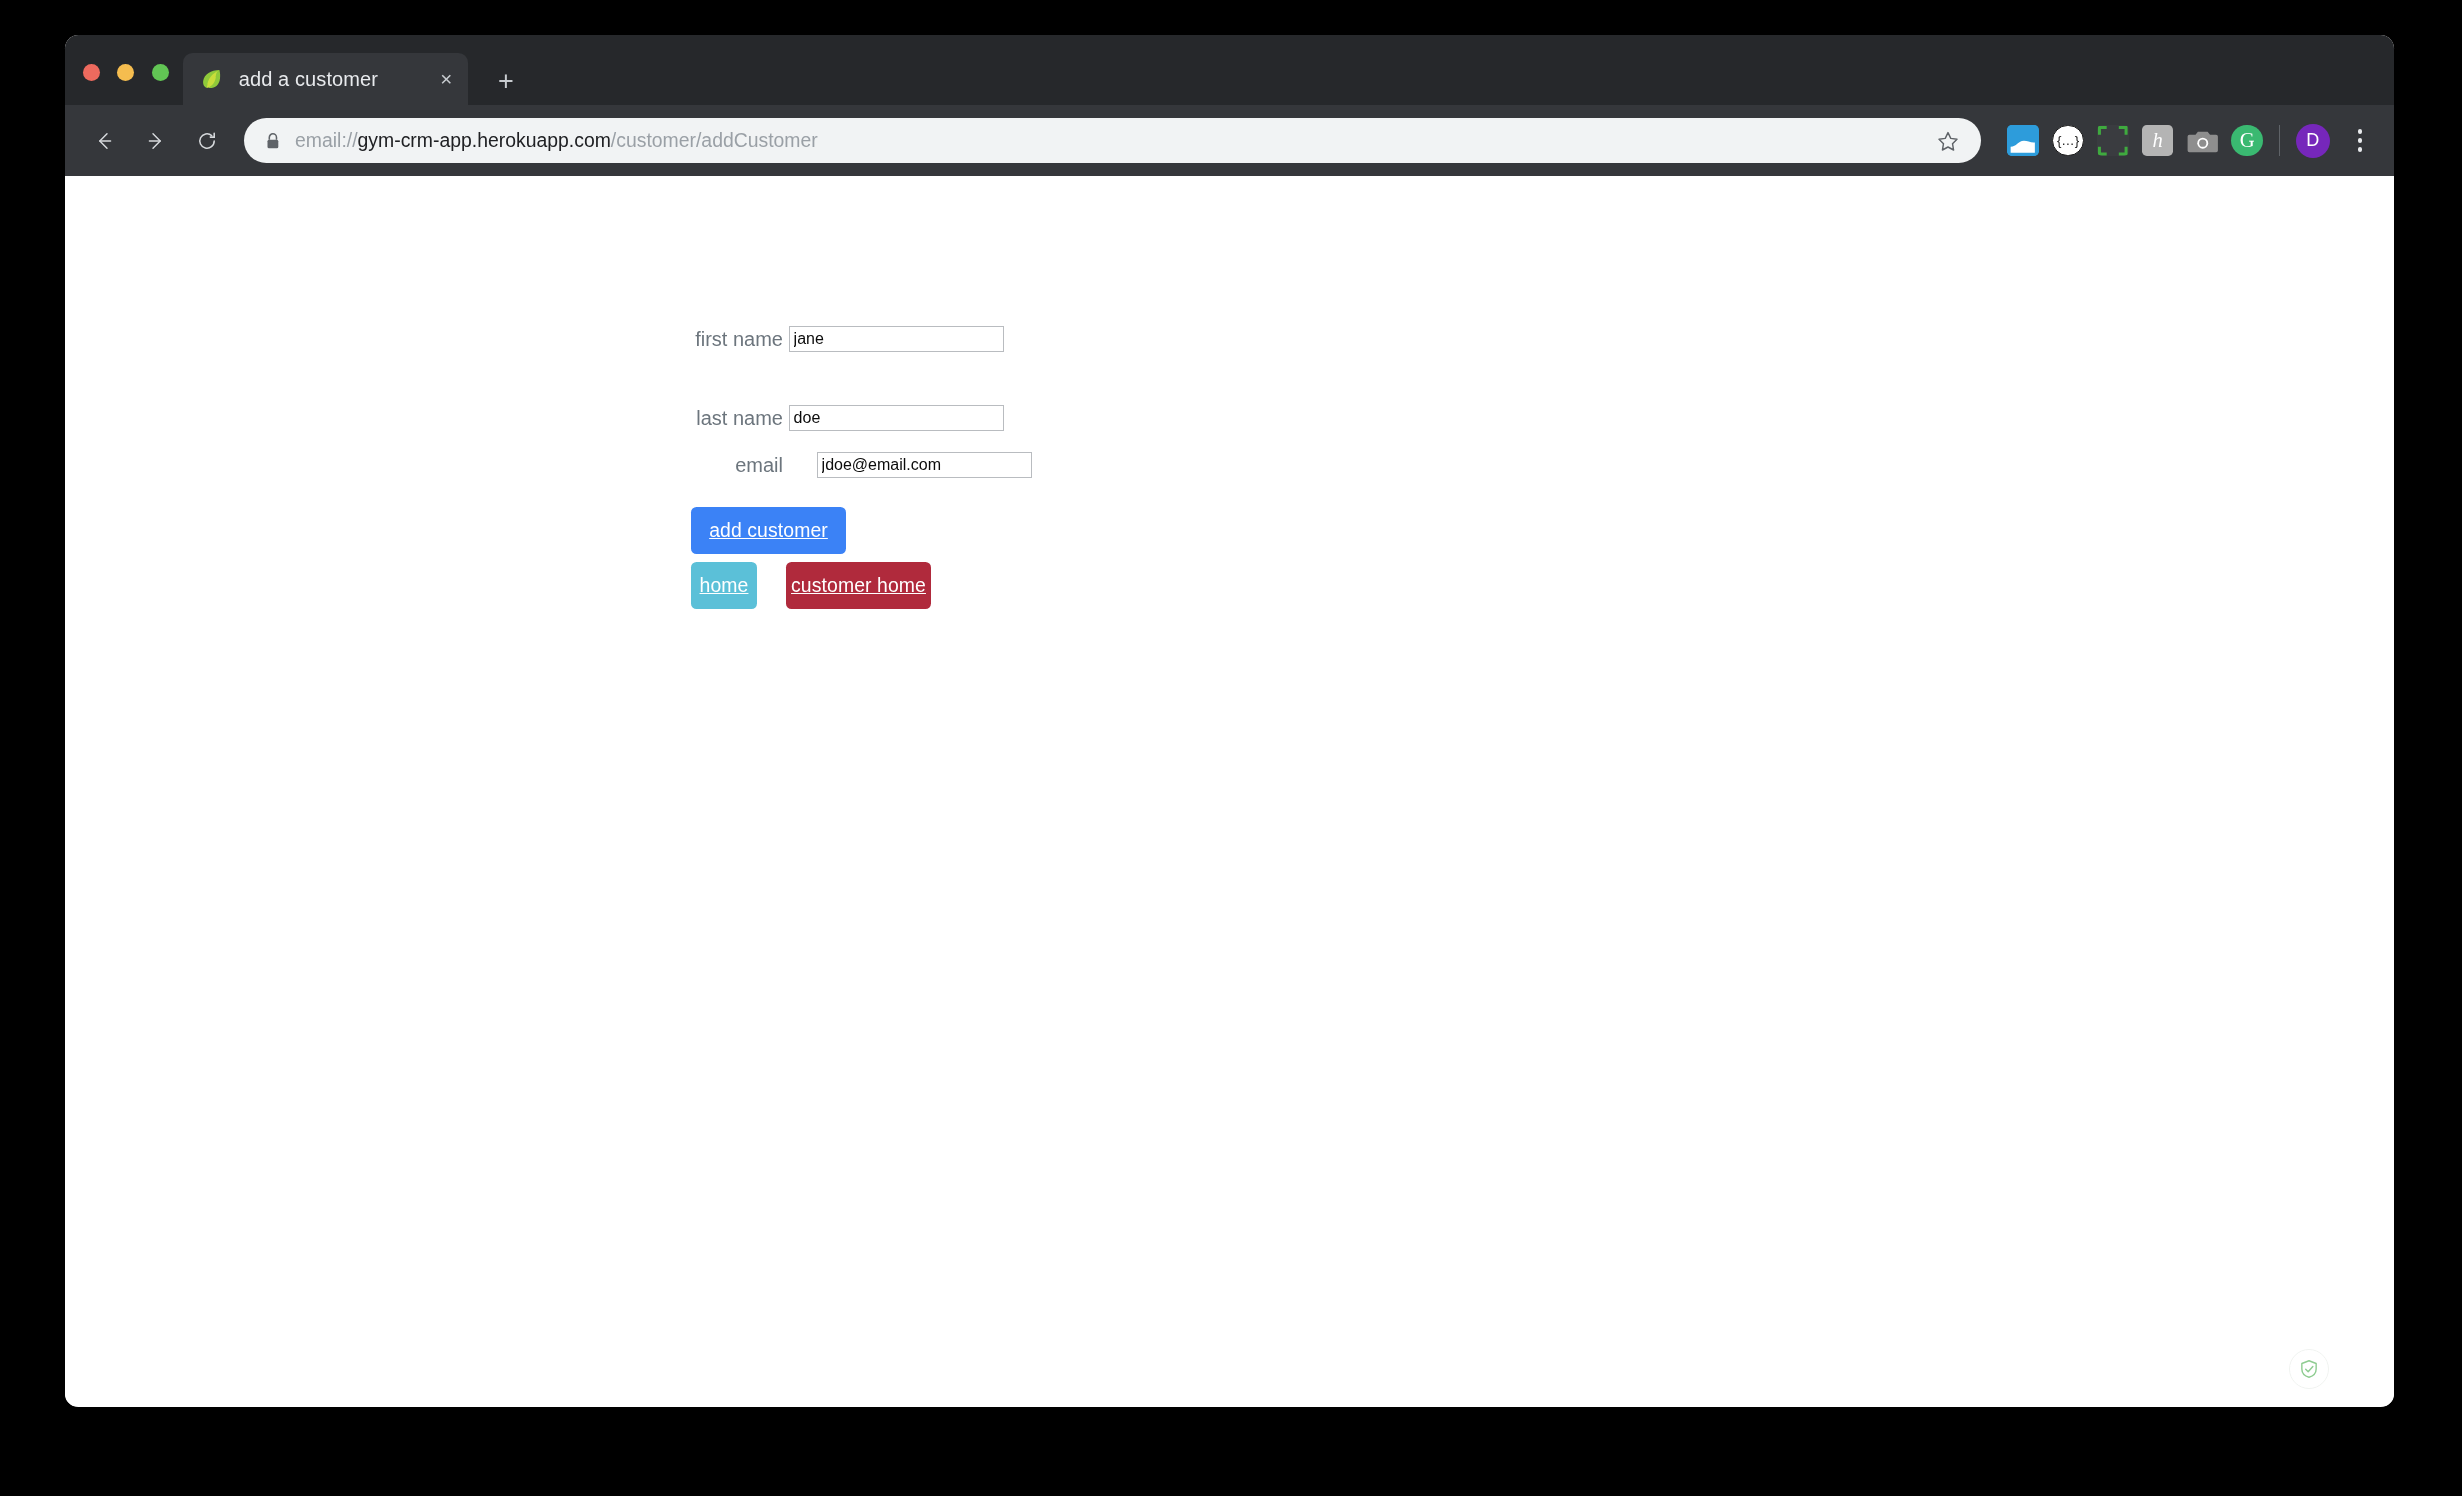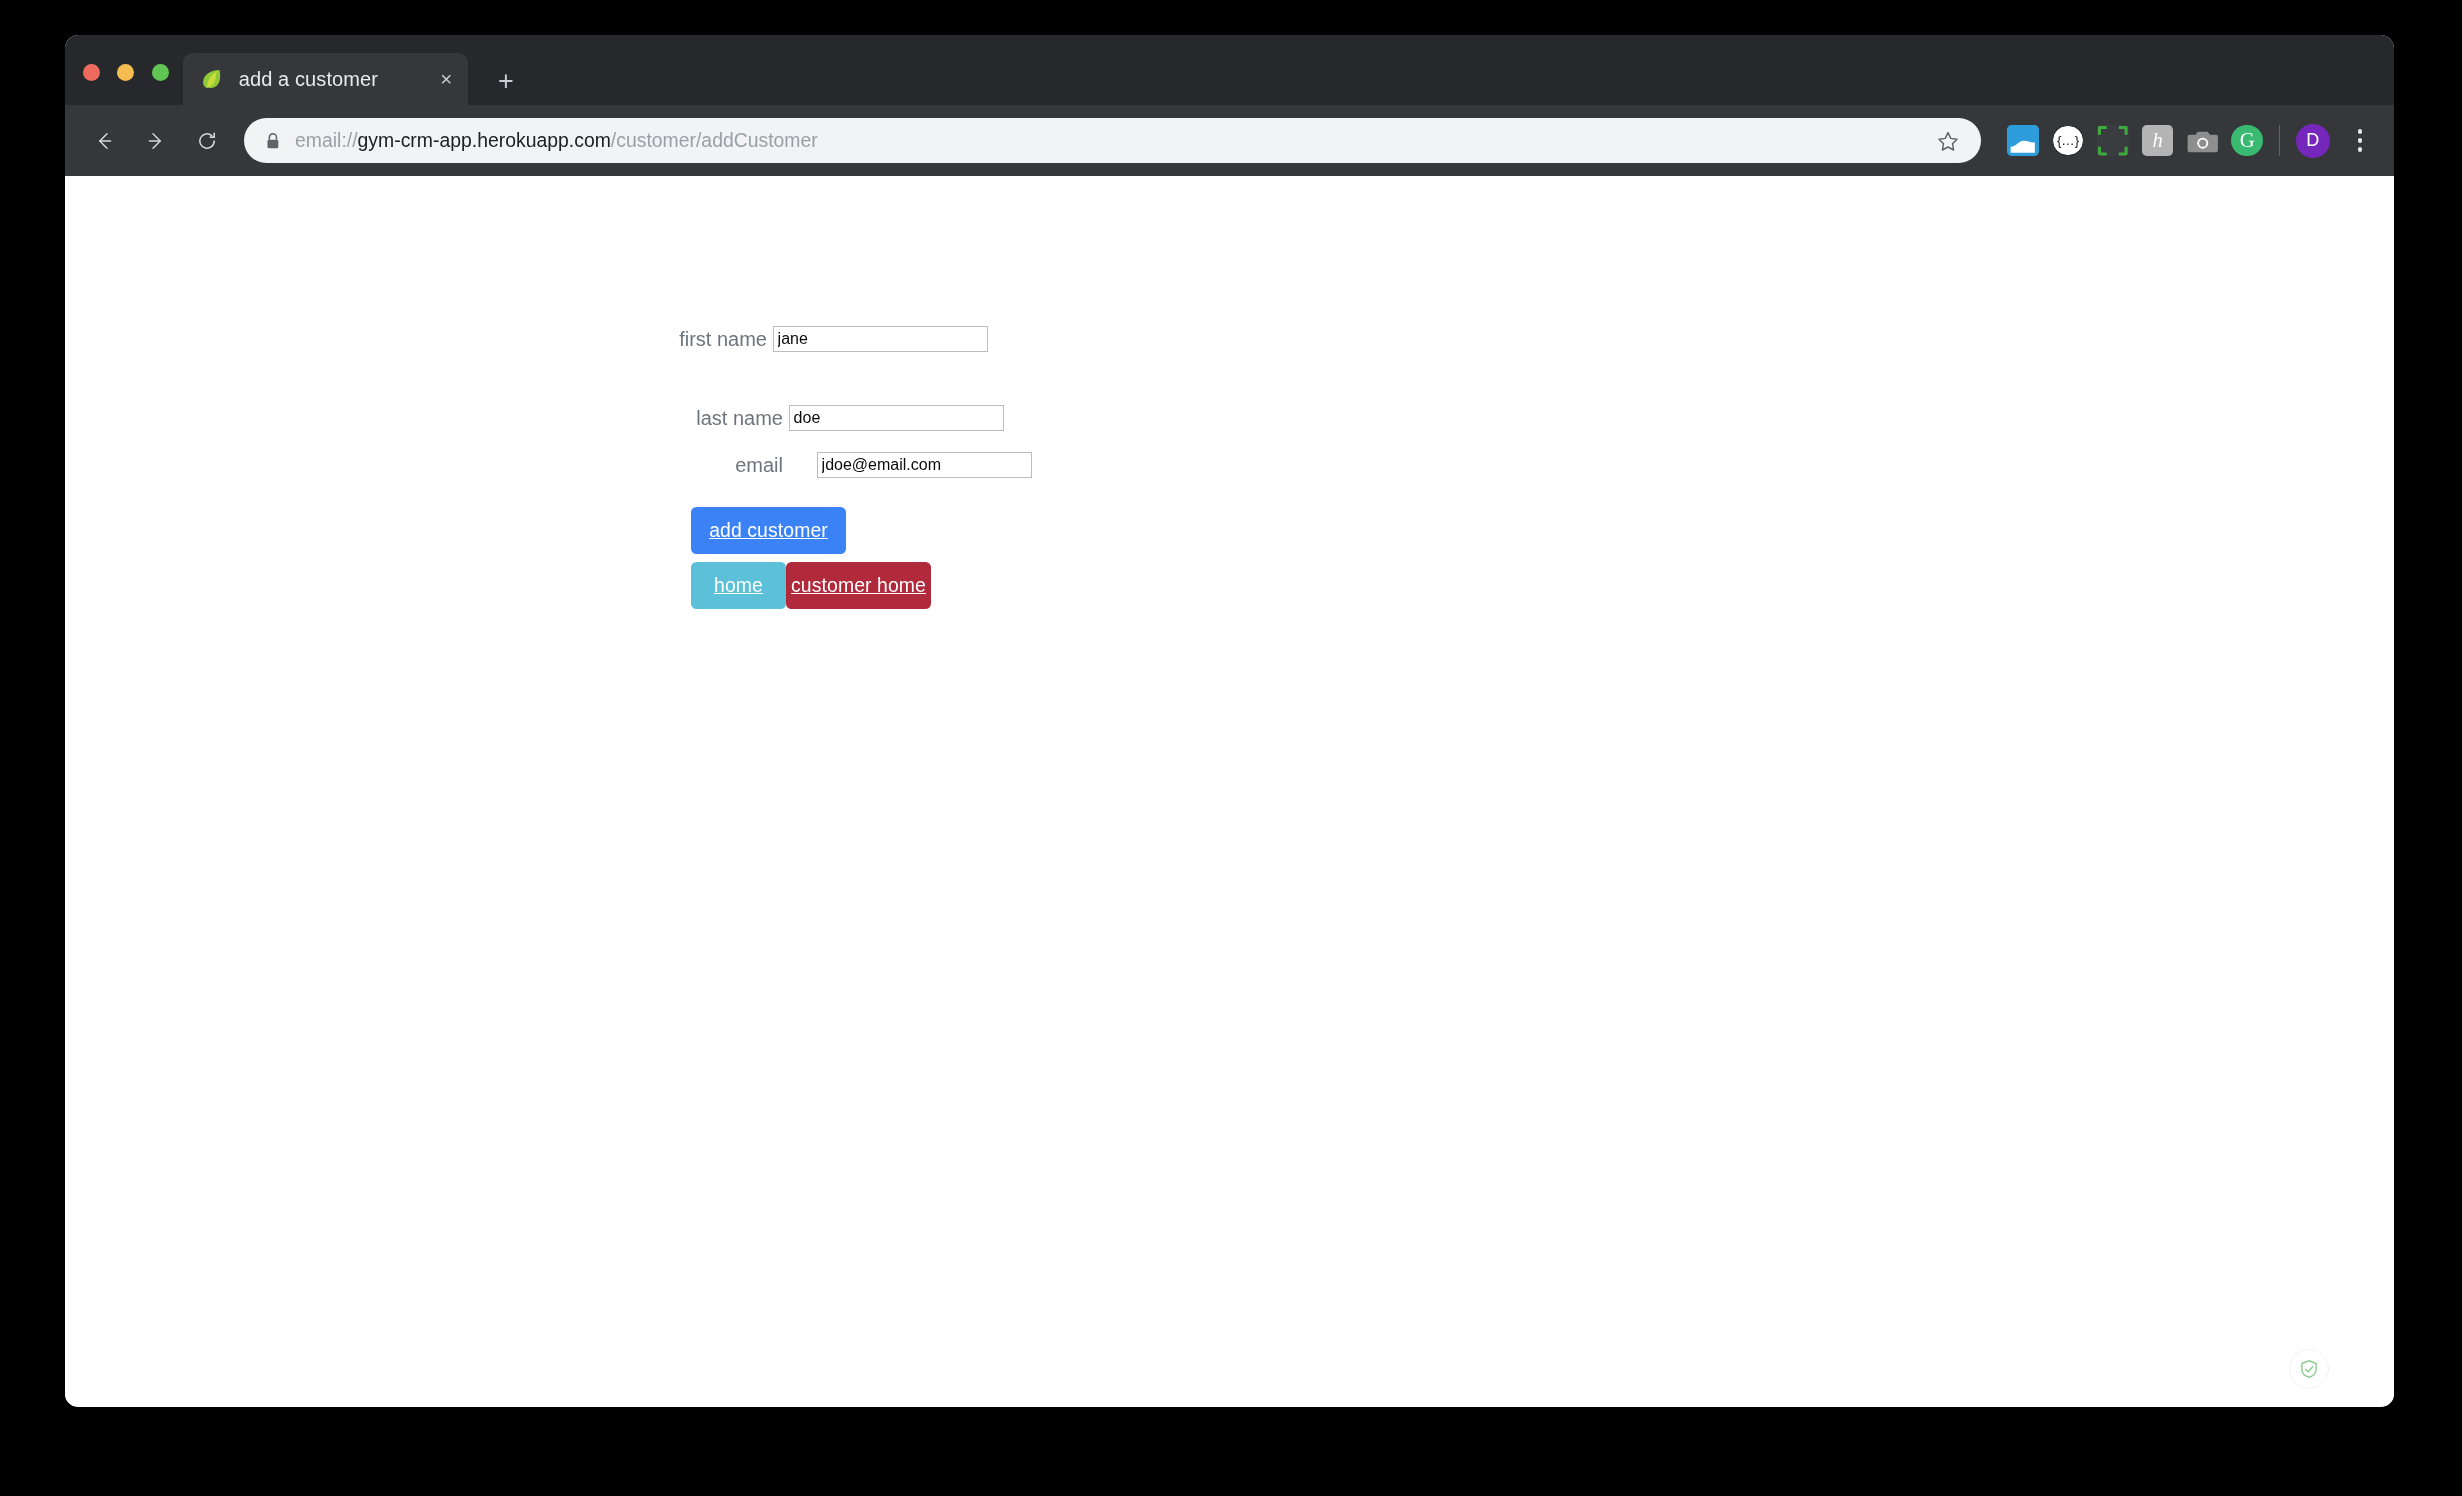--- a/index.html
+++ b/index.html
@@ -238,21 +238,21 @@
     height: 24px;
     border: 0.6px solid #b9bcc0;
     background: #ffffff;
     font-family: "Liberation Sans", sans-serif;
     font-size: 16px;
     color: #0b0b0b;
     padding: 0 3.6px;
     box-sizing: content-box;
     outline: none;
   }
-  #row-first-name { left: 608px; top: 150px; }
+  #row-first-name { left: 624px; top: 150px; }
   #row-last-name  { left: 624px; top: 229px; }
   #row-email      { left: 624px; top: 276px; gap: 28px; }
 
   .btn {
     position: absolute;
     border: none;
     border-radius: 5.5px;
     color: #ffffff;
     font-family: "Liberation Sans", sans-serif;
     font-size: 19.4px;
@@ -266,21 +266,21 @@
   #btn-add-customer {
     left: 626px;
     top: 331px;
     width: 155px;
     height: 47px;
     background: #3b82f6;
   }
   #btn-home {
     left: 626px;
     top: 386px;
-    width: 95px;
+    width: 66px;
     height: 47px;
     background: #5bc0d8;
   }
   #btn-customer-list {
     left: 721px;
     top: 386px;
     width: 145px;
     height: 47px;
     background: #b02a3c;
   }

